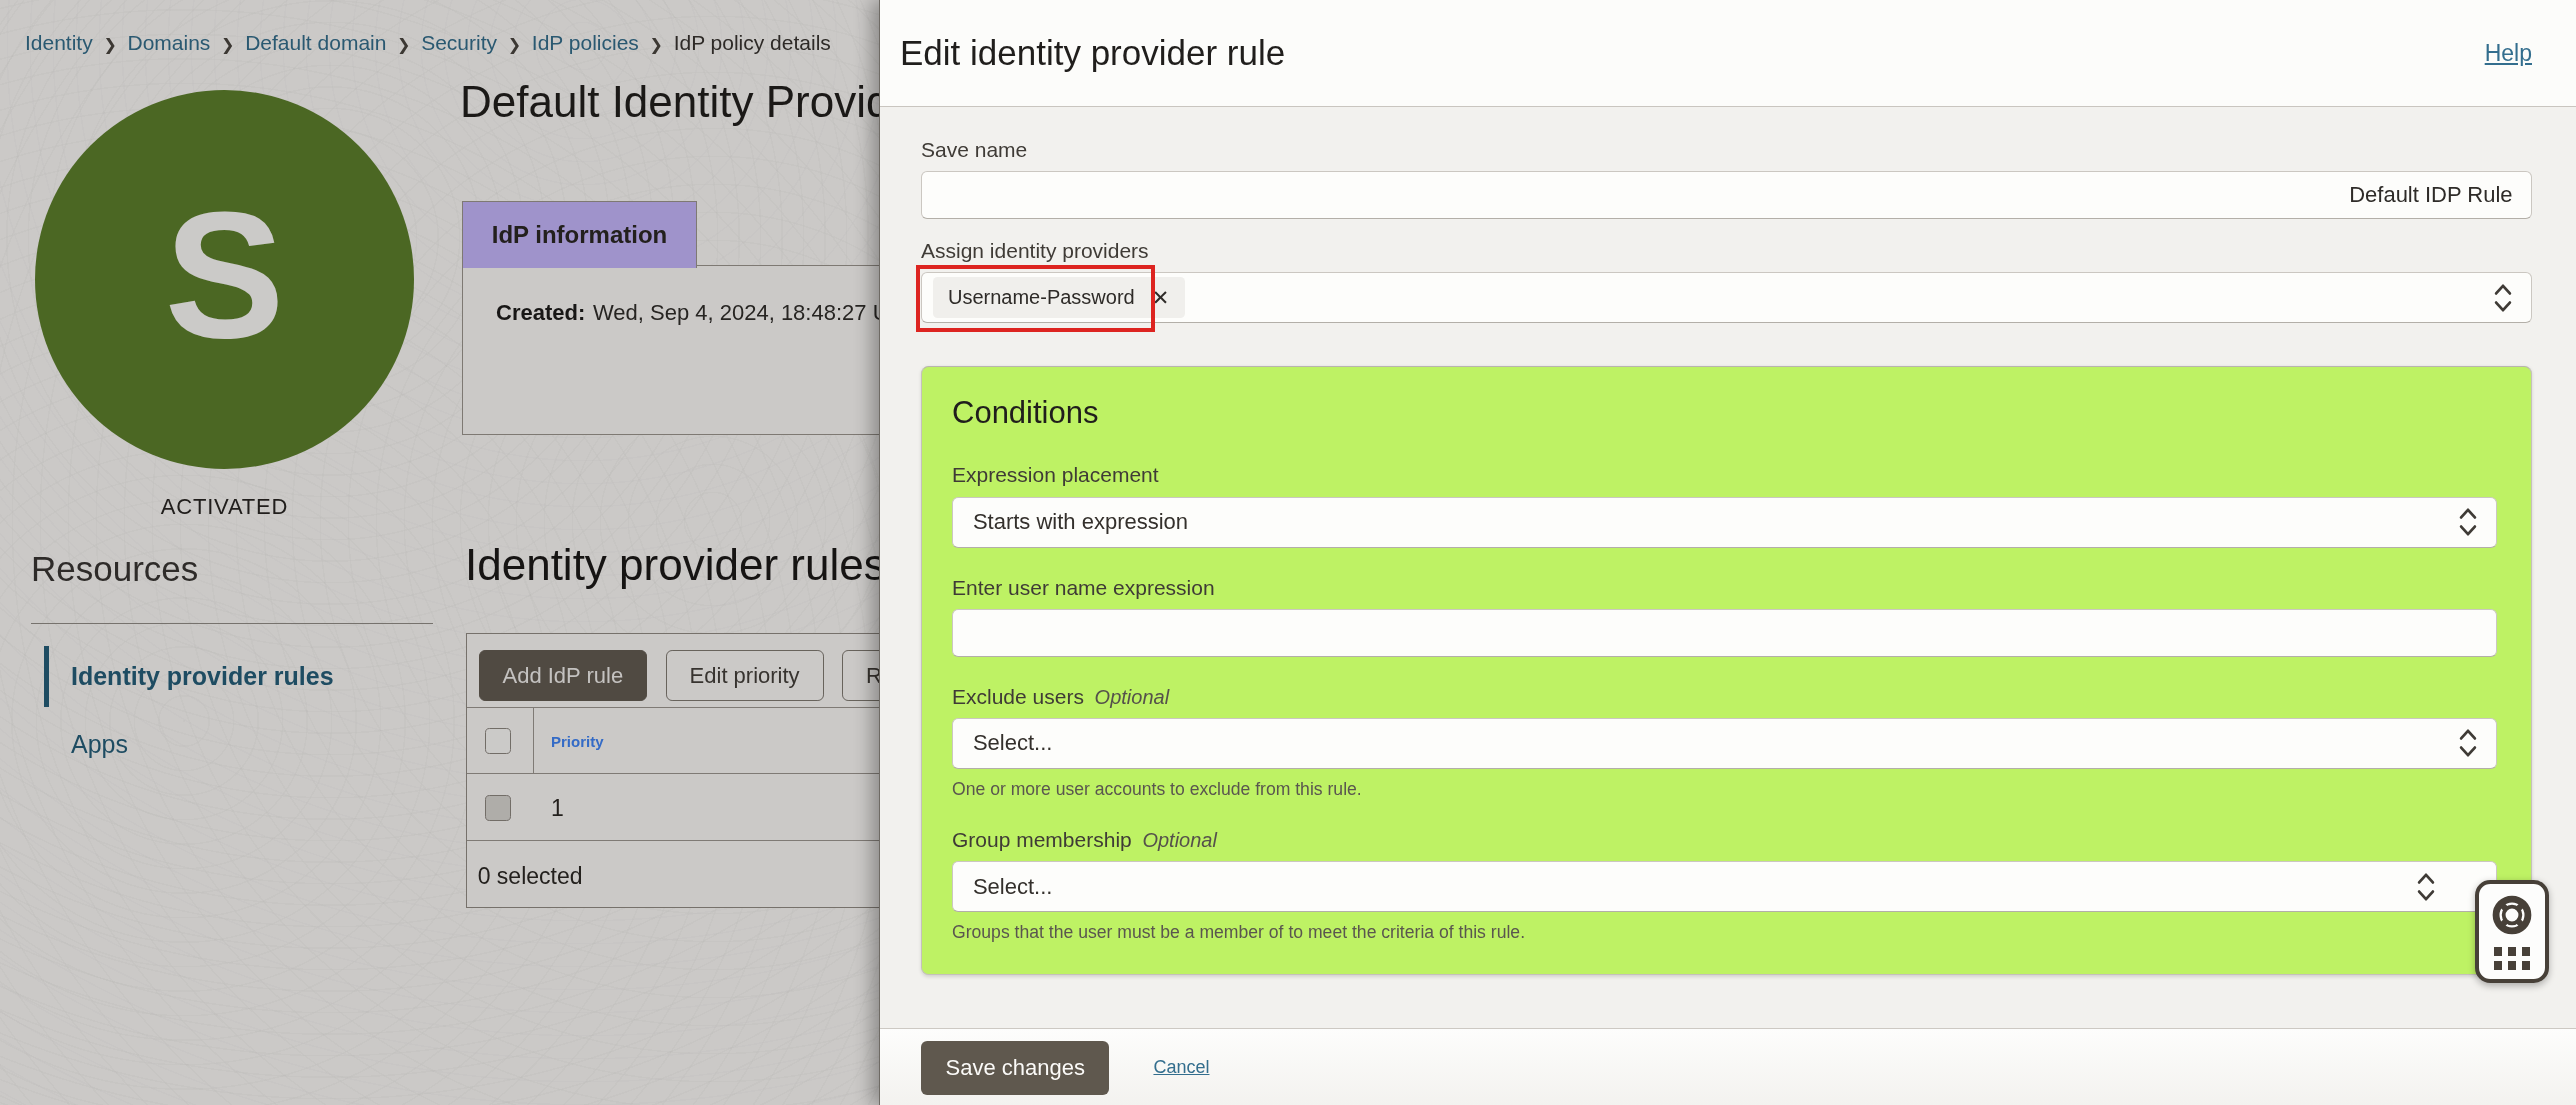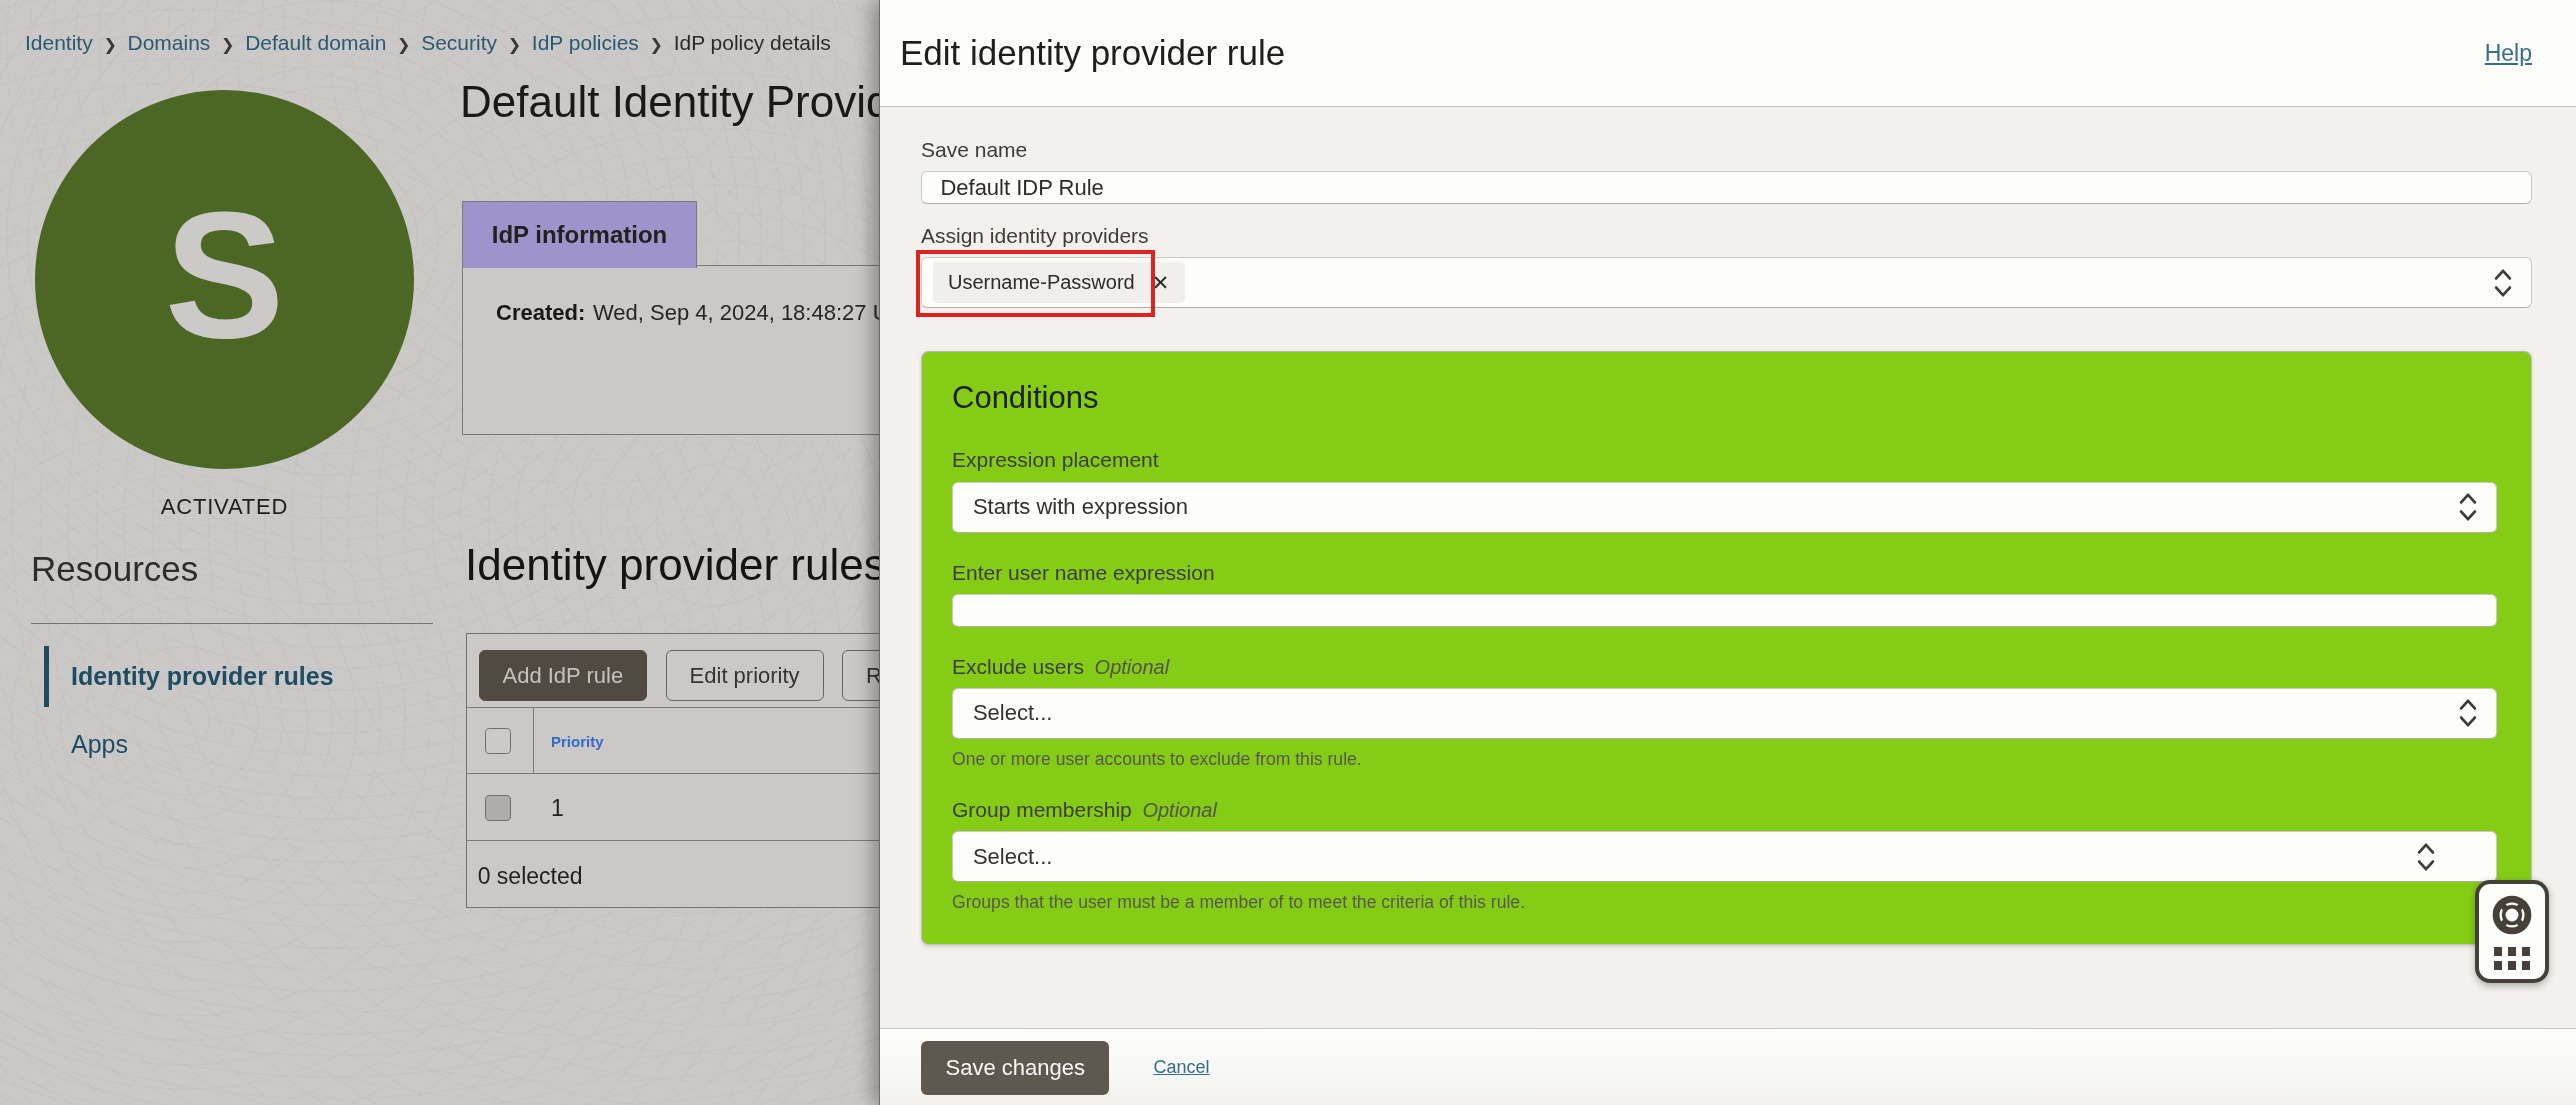--- a/index.html
+++ b/index.html
@@ -60,34 +60,34 @@
 
   
   .dialog { position:absolute; left:879px; top:0; width:1697px; height:1106px; z-index:20; display:flex; flex-direction:column; background:#f2f1ee; border-left:1.5px solid #6e6a64; box-shadow:-7.7px 0 17px rgba(0,0,0,.30); }
   .dialog-header { flex:0 0 107px; background:#fcfcfa; border-bottom:1.5px solid #c9c5bf; display:flex; align-items:center; padding:0 44px 0 20px; }
   .dialog-title { font-size:35px; font-weight:400; color:#201e1c; }
   .help-link { margin-left:auto; font-size:23px; color:#336e8e; text-decoration:underline; cursor:pointer; }
   .dialog-body { flex:1 1 auto; overflow:hidden; padding:31px 44px 0 41px; }
 
   .flabel { display:inline-block; font-size:21px; color:#3f3b36; margin-bottom:9.2px; }
   .optional { font-size:20px; font-style:italic; color:#55514b; margin-left:10.7px; }
-  .text-input { display:block; width:100%; height:33px; background:#fdfdfb; border:1.5px solid #cbc7c1; border-bottom-color:#b3afa8; border-radius:6.1px; font-family:inherit; font-size:22px; color:#2e2b28; padding:0 18.4px; outline:none; }
+  .text-input { display:block; width:100%; height:48px; background:#fdfdfb; border:1.5px solid #cbc7c1; border-bottom-color:#b3afa8; border-radius:6.1px; font-family:inherit; font-size:22px; color:#2e2b28; padding:0 18.4px; outline:none;text-align:right; }
   .select { position:relative; height:51px; background:#fdfdfb; border:1.5px solid #cbc7c1; border-bottom-color:#b3afa8; border-radius:6.1px; display:flex; align-items:center; padding:0 61px 0 10.7px; font-size:22px; color:#34302c; cursor:pointer; }
   .select .val { padding-left:9.2px; }
   .stepper { position:absolute; right:18.4px; top:50%; transform:translateY(-50%); width:20px; height:32px; }
   .fg { margin-top:20px; }
   .fg.first { margin-top:0; }
   .hint { font-size:17.6px; color:#5a564f; margin-top:10px; }
 
   .select-wrap { position:relative; }
   .annotation-box { position:absolute; left:-5.4px; top:-7px; width:239px; height:67px; border:4.6px solid #dd2420; pointer-events:none; z-index:5; }
   .chip { display:flex; align-items:center; gap:17px; height:41px; background:#f0efec; border-radius:4.6px; padding:0 15.3px; font-size:20px; color:#2e2b28; }
   .chip-x { font-size:21px; font-weight:700; color:#2e2b28; cursor:pointer; line-height:1; }
 
-  .card { margin-top:43px; background:#84cc16; border:1.5px solid #c5c1ba; border-top-color:#b9b5ae; border-radius:7.7px; padding:28px 34px 31px 30px; box-shadow:0 1.5px 3.8px rgba(0,0,0,.13); }
+  .card { margin-top:43px; background:#bef264; border:1.5px solid #c5c1ba; border-top-color:#b9b5ae; border-radius:7.7px; padding:28px 34px 31px 30px; box-shadow:0 1.5px 3.8px rgba(0,0,0,.13); }
   .card-heading { font-size:31px; font-weight:400; color:#201e1c; margin-bottom:32px; }
   .card .fg { margin-top:28px; }
   .card .fg.first { margin-top:0; }
 
   .dialog-footer { flex:0 0 78px; background:linear-gradient(#fdfdfc,#f3f2ef); border-top:1.5px solid #cdc9c3; display:flex; align-items:center; gap:44px; padding:0 41px; }
   .btn-primary { background:#5f584e; color:#fbfaf8; font-family:inherit; font-size:22px; border:none; border-radius:6.1px; padding:14px 24.5px; cursor:pointer; }
   .cancel-link { font-size:18px; color:#336e8e; text-decoration:underline; cursor:pointer; }
 
   
   .assist { position:absolute; left:2475px; top:880px; width:74px; height:103px; background:#fdfdfc; border:4.6px solid #474038; border-radius:15.3px; z-index:30; display:flex; flex-direction:column; align-items:center; justify-content:center; gap:10px; box-shadow:0 2.3px 7.7px rgba(0,0,0,.28); cursor:pointer; }

